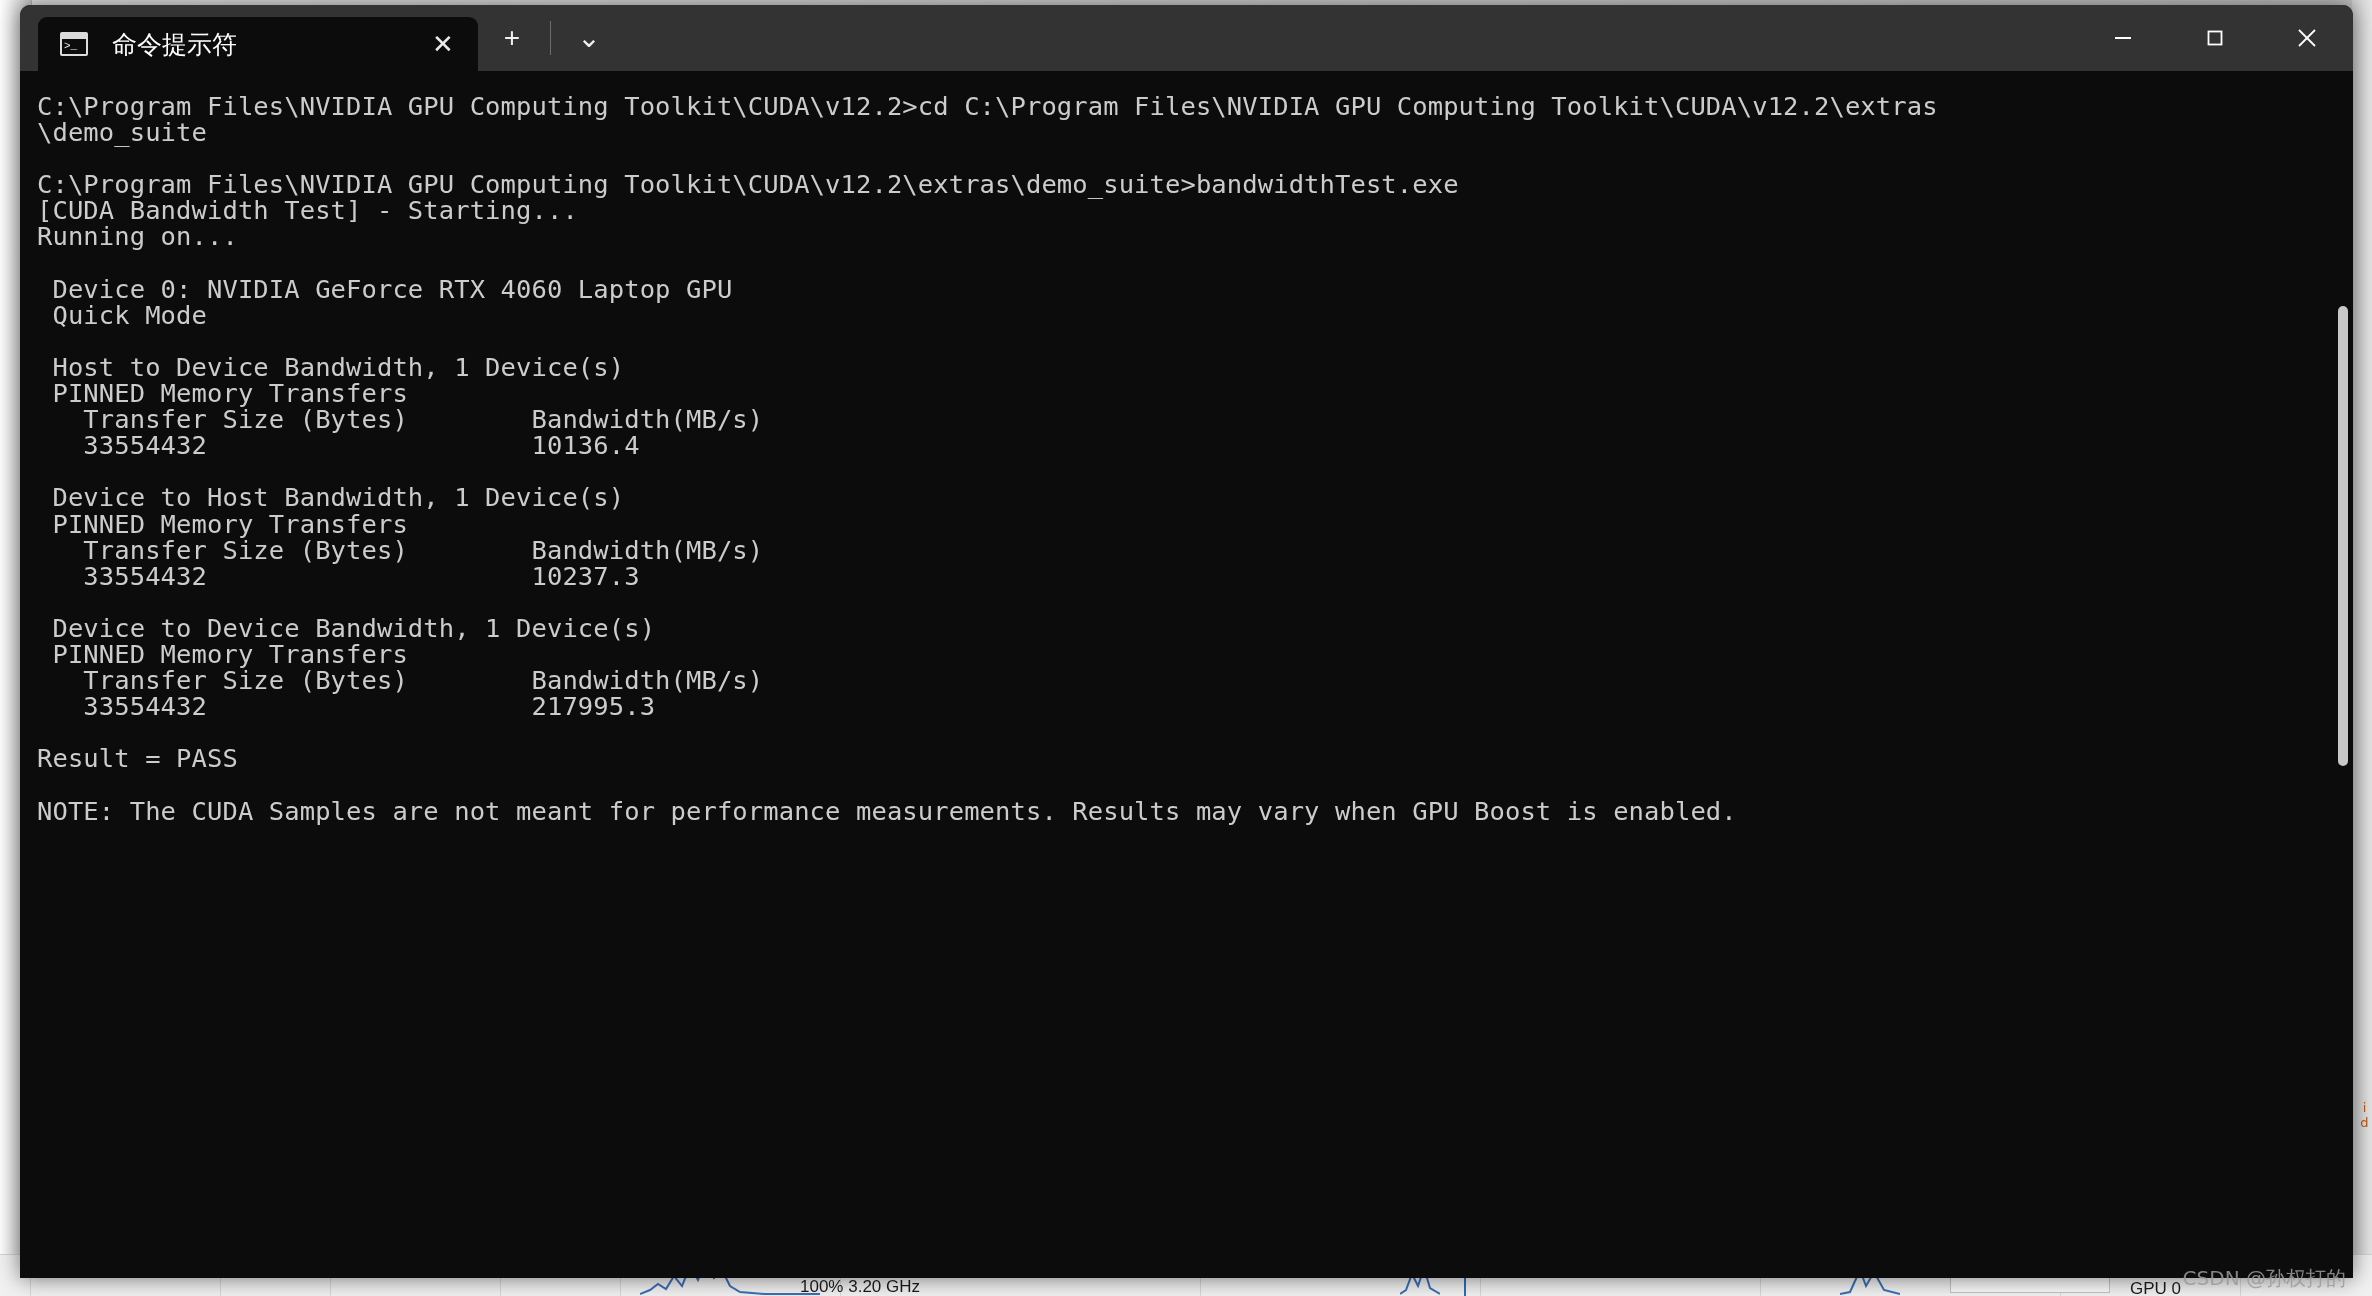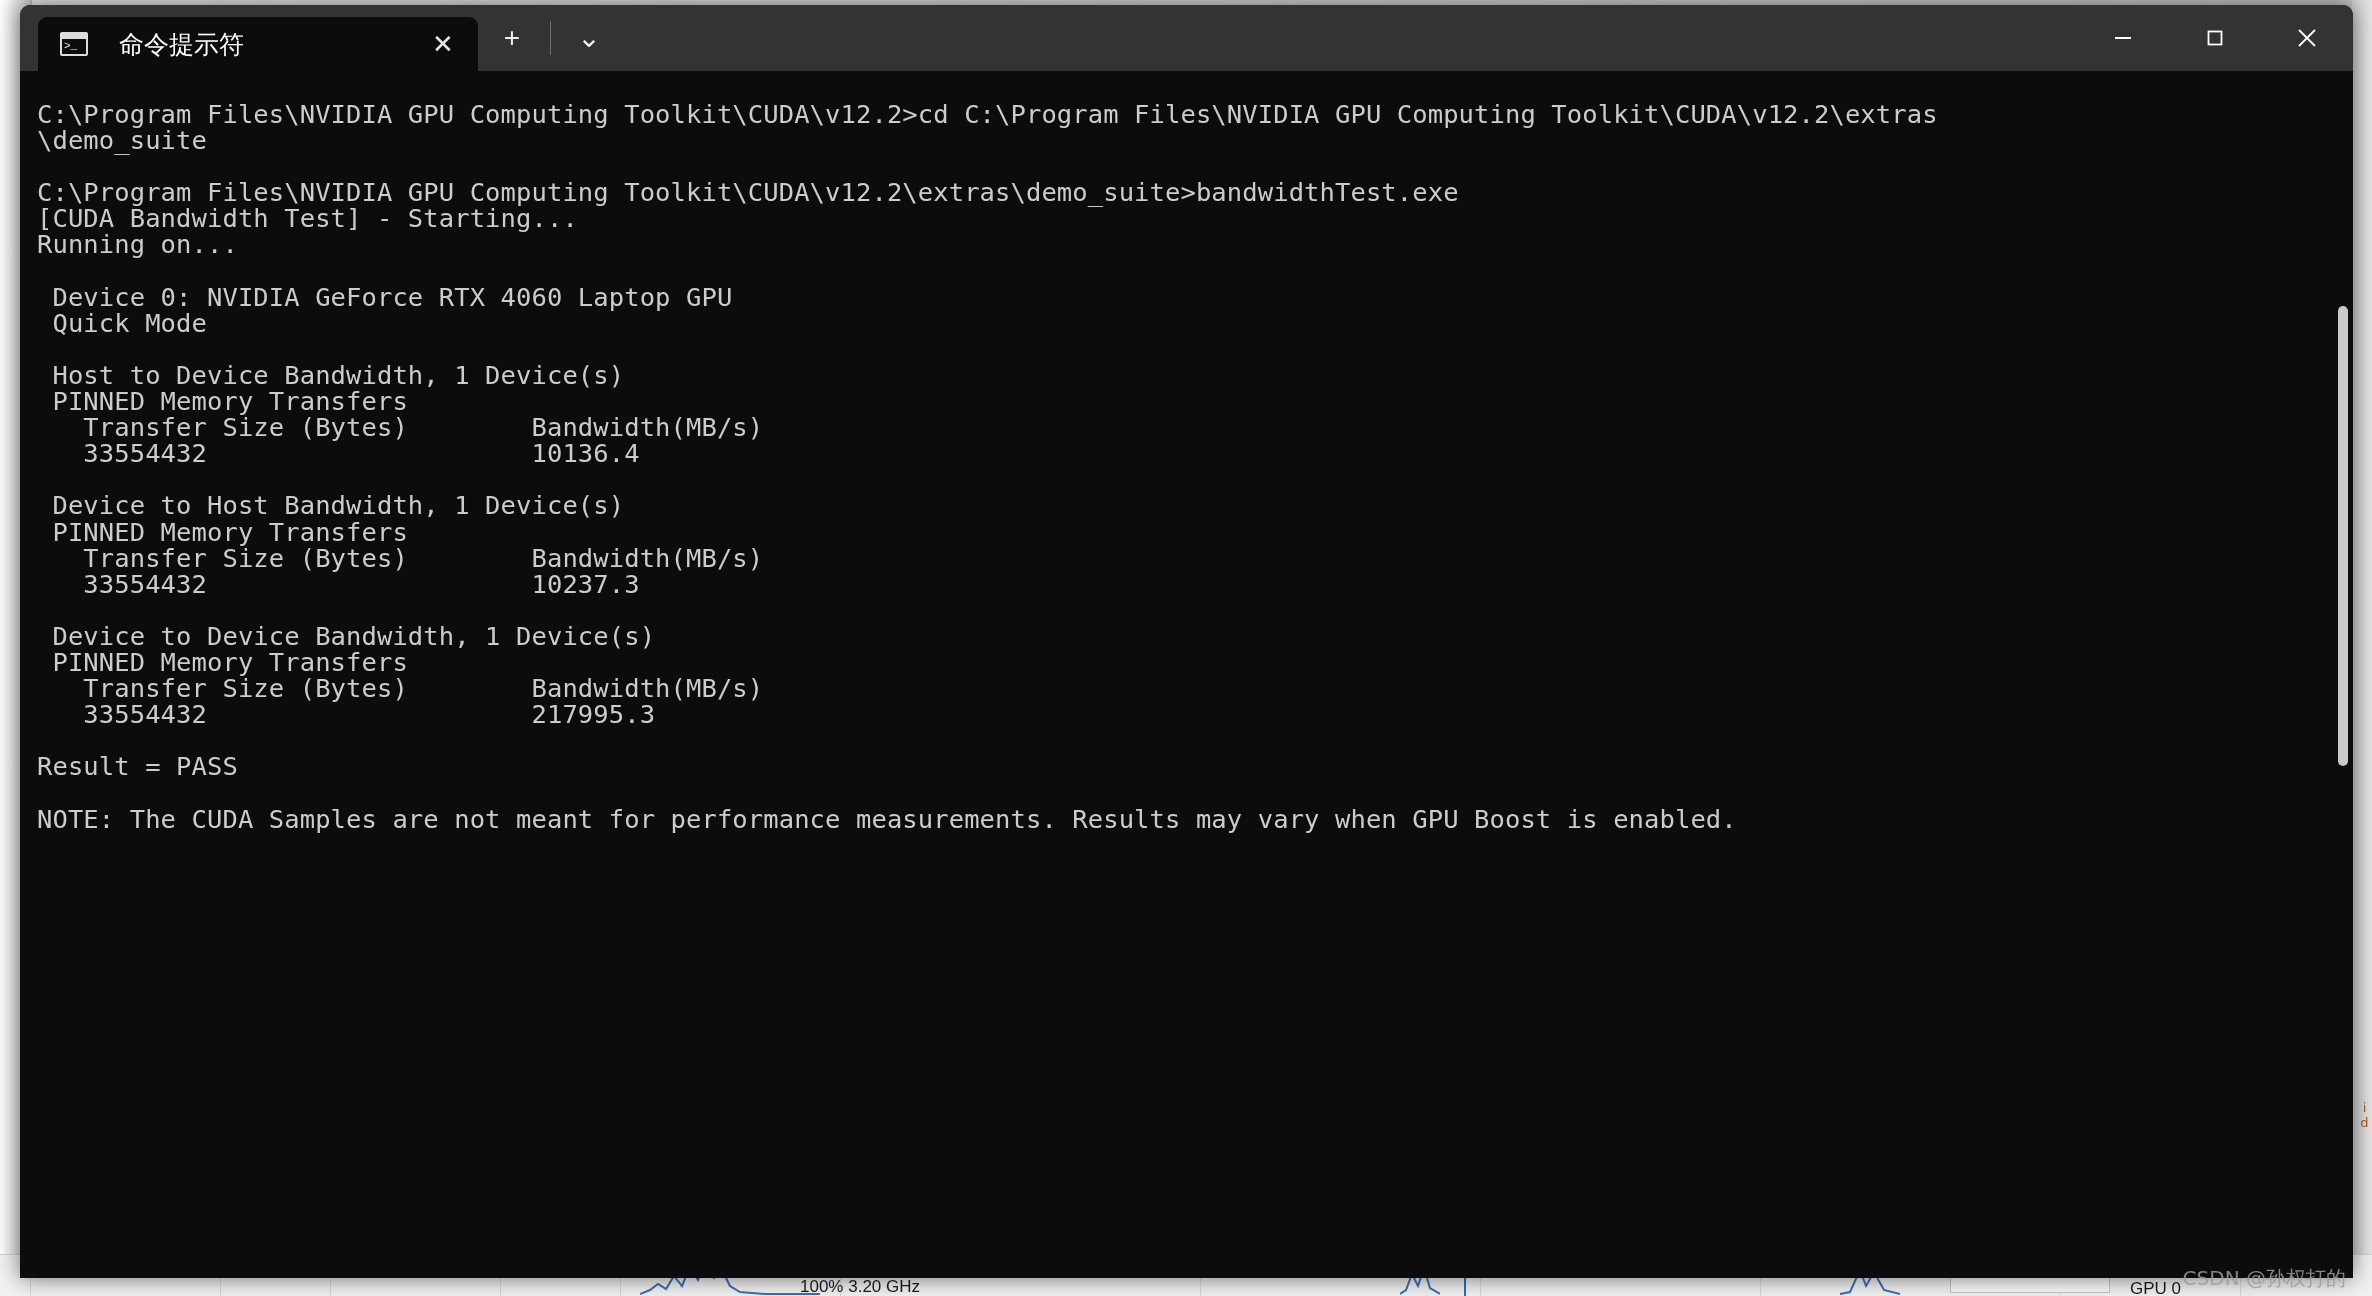--- a/index.html
+++ b/index.html
@@ -133,21 +133,21 @@
   }
 
   .tab {
     display: flex;
     align-items: center;
     height: 54px;
     min-width: 440px;
     padding: 0 18px 0 22px;
     background: #0c0c0c;
     border-radius: 9px 9px 0 0;
-    gap: 31px;
+    gap: 24px;
   }
   .tab-icon {
     width: 28px; height: 24px;
     background: #0c0c0c;
     border: 2px solid #dcdcdc;
     border-radius: 2px;
     position: relative;
     flex: 0 0 auto;
   }
   .tab-icon::before {
@@ -218,21 +218,21 @@
     align-items: center;
     justify-content: center;
   }
   .wc-btn svg { display: block; }
 
   
   #terminal {
     position: relative;
     height: 1207px;
     background: #0c0c0c;
-    padding: 30px 0 0 17px;
+    padding: 22px 0 0 17px;
     overflow: hidden;
   }
   #terminal-text {
     color: #cccccc;
     font-family: "DejaVu Sans Mono", "Liberation Mono", monospace;
     font-size: 25.5px;
     line-height: 26.1px;
     letter-spacing: 0.1px;
     white-space: pre;
     margin: 0;

